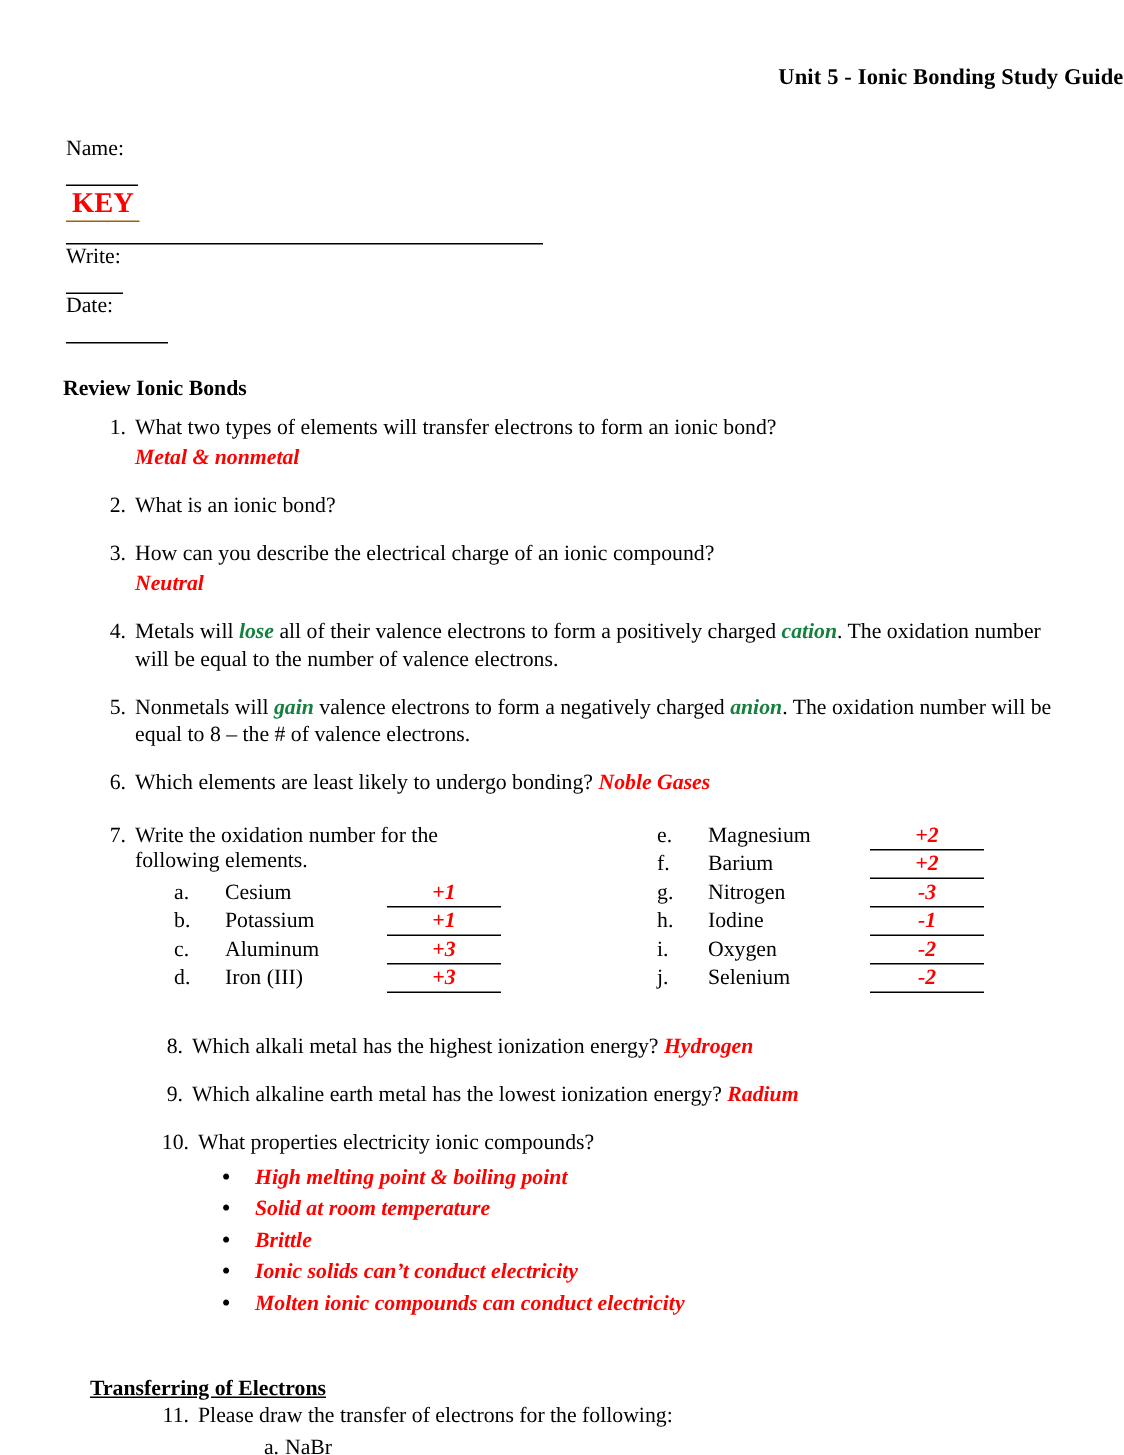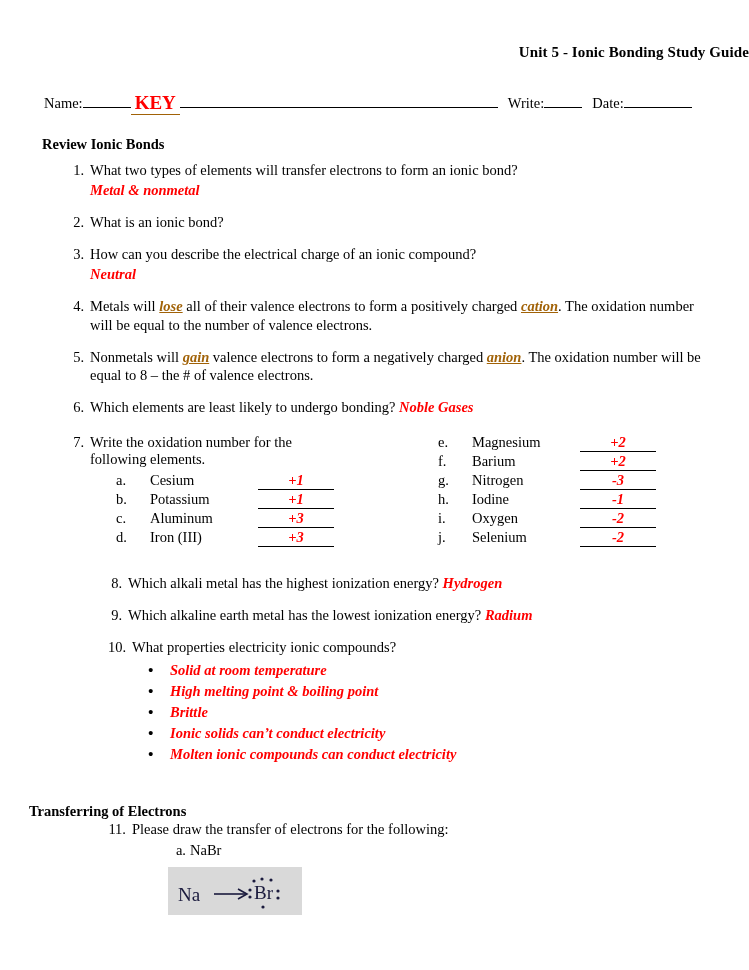--- a/index.html
+++ b/index.html
@@ -28,20 +28,21 @@
     font-size: 15px;
     margin-top: 44px;
     letter-spacing: 0.1px;
   }
   .name-line {
     display: flex;
     align-items: baseline;
     font-size: 14.5px;
     margin: 30px 44px 0 44px;
     white-space: nowrap;
+    flex-direction: column;
   }
   .blank {
     display: inline-block;
     border-bottom: 1px solid #000;
     height: 15px;
   }
   .key-answer {
     color: #ff0000;
     font-weight: bold;
     font-size: 19px;
@@ -51,22 +52,23 @@
     top: 1px;
   }
   .spacer-sm { display: inline-block; width: 10px; }
 
   .section-head {
     font-weight: bold;
     font-size: 14.5px;
     margin: 22px 0 0 42px;
   }
   .section-head.indented {
-    margin-left: 29px;
+    margin-left: 60px;
     margin-top: 20px;
+    text-decoration: underline;
   }
   .q {
     position: relative;
     font-size: 14.5px;
     line-height: 1.25;
     margin: 0 0 0 62px;
     padding-left: 28px;
     padding-right: 40px;
   }
   .q .num {
@@ -89,24 +91,23 @@
   }
   .ans-line {
     color: #ff0000;
     font-weight: bold;
     font-style: italic;
     font-size: 14.5px;
     margin-left: 90px;
     margin-top: 3px;
   }
   .inline-ans {
-    color: #a16207;
+    color: #15803d;
     font-weight: bold;
     font-style: italic;
-    text-decoration: underline;
   }
 
   
   .q7-wrap {
     position: relative;
     margin-left: 62px;
     padding-left: 28px;
     font-size: 14.5px;
   }
   .q7-columns {
@@ -308,22 +309,22 @@
   </div>
 
   <div class="gap"></div>
 
   <div class="q sub" style="padding-left:32px;">
     <span class="num" style="width:26px;">10.</span>
     <span>What properties electricity ionic compounds?</span>
   </div>
 
   <ul class="bullets ans">
+    <li>High melting point &amp; boiling point</li>
     <li>Solid at room temperature</li>
-    <li>High melting point &amp; boiling point</li>
     <li>Brittle</li>
     <li>Ionic solids can’t conduct electricity</li>
     <li>Molten ionic compounds can conduct electricity</li>
   </ul>
 
   <div style="height:18px;"></div>
 
   <div class="section-head indented">Transferring of Electrons</div>
 
   <div class="q sub" style="padding-left:32px;margin-top:0;">

